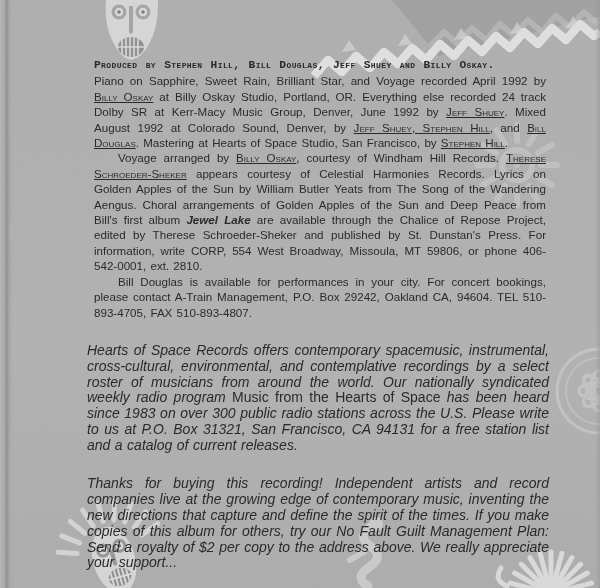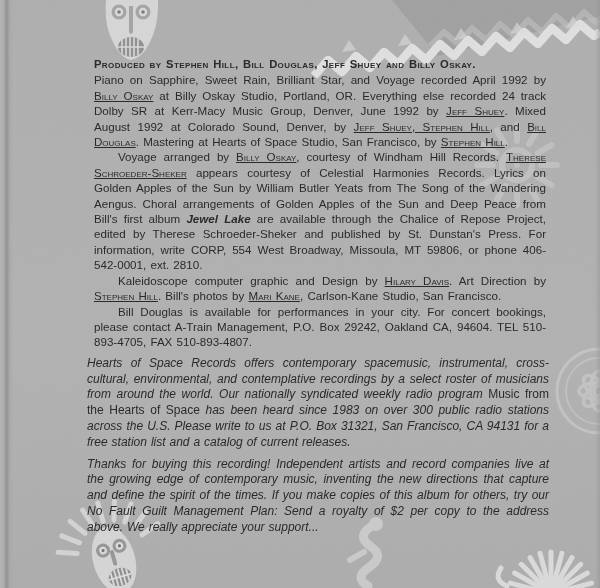--- a/index.html
+++ b/index.html
@@ -23,24 +23,24 @@
   .credits{
     position:absolute;left:94px;top:57px;width:452px;z-index:3;
     color:var(--ink,#242424);
     font-size:11.6px;line-height:15.4px;
     text-rendering:optimizeLegibility;
   }
   .para{margin:0;text-align:justify;word-spacing:1px;}
   .para.indent{text-indent:24px;}
   .para.lead{white-space:nowrap;text-align:left;font-size:11.2px;}
   .para.note{
-    font-style:italic;font-size:12px;line-height:15.8px;
-    margin-top:6px;margin-left:-7px;margin-right:-3px;word-spacing:0.6px;
+    font-style:italic;font-size:14px;line-height:15.8px;
+    margin-top:23px;margin-left:-7px;margin-right:-3px;word-spacing:0.6px;
   }
-  .scb{font-variant:small-caps;font-weight:bold;letter-spacing:.4px;}
+  .scb{font-variant:small-caps;font-weight:bold;letter-spacing:.4px;font-family:Liberation Mono, monospace;}
   .sc{font-variant:small-caps;text-decoration:underline;}
   .i{}
   .bi{font-style:italic;font-weight:bold;margin-top:12px;}
   .rm{font-style:normal;}
 </style>
 </head>
 <body>
 
 <div class="page">
 
@@ -171,21 +171,20 @@
       </g>
       <ellipse cx="0" cy="-2" rx="12" ry="7" fill="#e6e6e6"></ellipse>
       <path d="M-44,-8 Q-58,-14 -50,-26" fill="none" stroke="#e6e6e6" stroke-width="5" stroke-linecap="round"></path>
     </g>
   </svg>
 
   <div class="credits">
       <p class="para lead"><span class="scb">Produced by Stephen Hill, Bill Douglas, Jeff Shuey and Billy Oskay.</span></p>
       <p class="para"><span>Piano on </span><span class="i">Sapphire, Sweet Rain, Brilliant Star,</span><span> and </span><span class="i">Voyage</span><span> recorded April 1992 by </span><span class="sc">Billy Oskay</span><span> at Billy Oskay Studio, Portland, OR. Everything else recorded 24 track Dolby SR at Kerr-Macy Music Group, Denver, June 1992 by </span><span class="sc">Jeff Shuey</span><span>. Mixed August 1992 at Colorado Sound, Denver, by </span><span class="sc">Jeff Shuey, Stephen Hill,</span><span> and </span><span class="sc">Bill Douglas</span><span>. Mastering at Hearts of Space Studio, San Francisco, by </span><span class="sc">Stephen Hill</span><span>.</span></p>
       <p class="para indent"><span class="i">Voyage</span><span> arranged by </span><span class="sc">Billy Oskay</span><span>, courtesy of Windham Hill Records. </span><span class="sc">Therese Schroeder-Sheker</span><span> appears courtesy of Celestial Harmonies Records. Lyrics on </span><span class="i">Golden Apples of the Sun</span><span> by William Butler Yeats from </span><span class="i">The Song of the Wandering Aengus</span><span>. Choral arrangements of </span><span class="i">Golden Apples of the Sun</span><span> and </span><span class="i">Deep Peace</span><span> from Bill's first album </span><span class="bi">Jewel Lake</span><span> are available through the Chalice of Repose Project, edited by Therese Schroeder-Sheker and published by St. Dunstan's Press. For information, write CORP, 554 West Broadway, Missoula, MT 59806, or phone 406-542-0001, ext. 2810.</span></p>
-      <p class="para indent"><span>Kaleidoscope computer graphic and Design by </span><span class="sc">Hilary Davis</span><span>. Art Direction by </span><span class="sc">Stephen Hill</span><span>. Bill's photos by </span><span class="sc">Mari Kane</span><span>, Carlson-Kane Studio, San Francisco.</span></p>
       <p class="para indent"><span>Bill Douglas is available for performances in your city. For concert bookings, please contact A-Train Management, P.O. Box 29242, Oakland CA, 94604. TEL 510-893-4705, FAX 510-893-4807.</span></p>
       <p class="para note"><span>Hearts of Space Records offers contemporary spacemusic, instrumental, cross-cultural, environmental, and contemplative recordings by a select roster of musicians from around the world. Our nationally syndicated weekly radio program </span><span class="rm">Music from the Hearts of Space</span><span> has been heard since 1983 on over 300 public radio stations across the U.S. Please write to us at P.O. Box 31321, San Francisco, CA 94131 for a free station list and a catalog of current releases.</span></p>
       <p class="para note"><span>Thanks for buying this recording! Independent artists and record companies live at the growing edge of contemporary music, inventing the new directions that capture and define the spirit of the times. If you make copies of this album for others, try our No Fault Guilt Management Plan: Send a royalty of $2 per copy to the address above. We really appreciate your support...</span></p>
     </div>
 
   <div class="fold-left"></div>
   <div class="edge-right"></div>
 
   <svg class="grain" width="600" height="588">
     <filter id="grainF">

